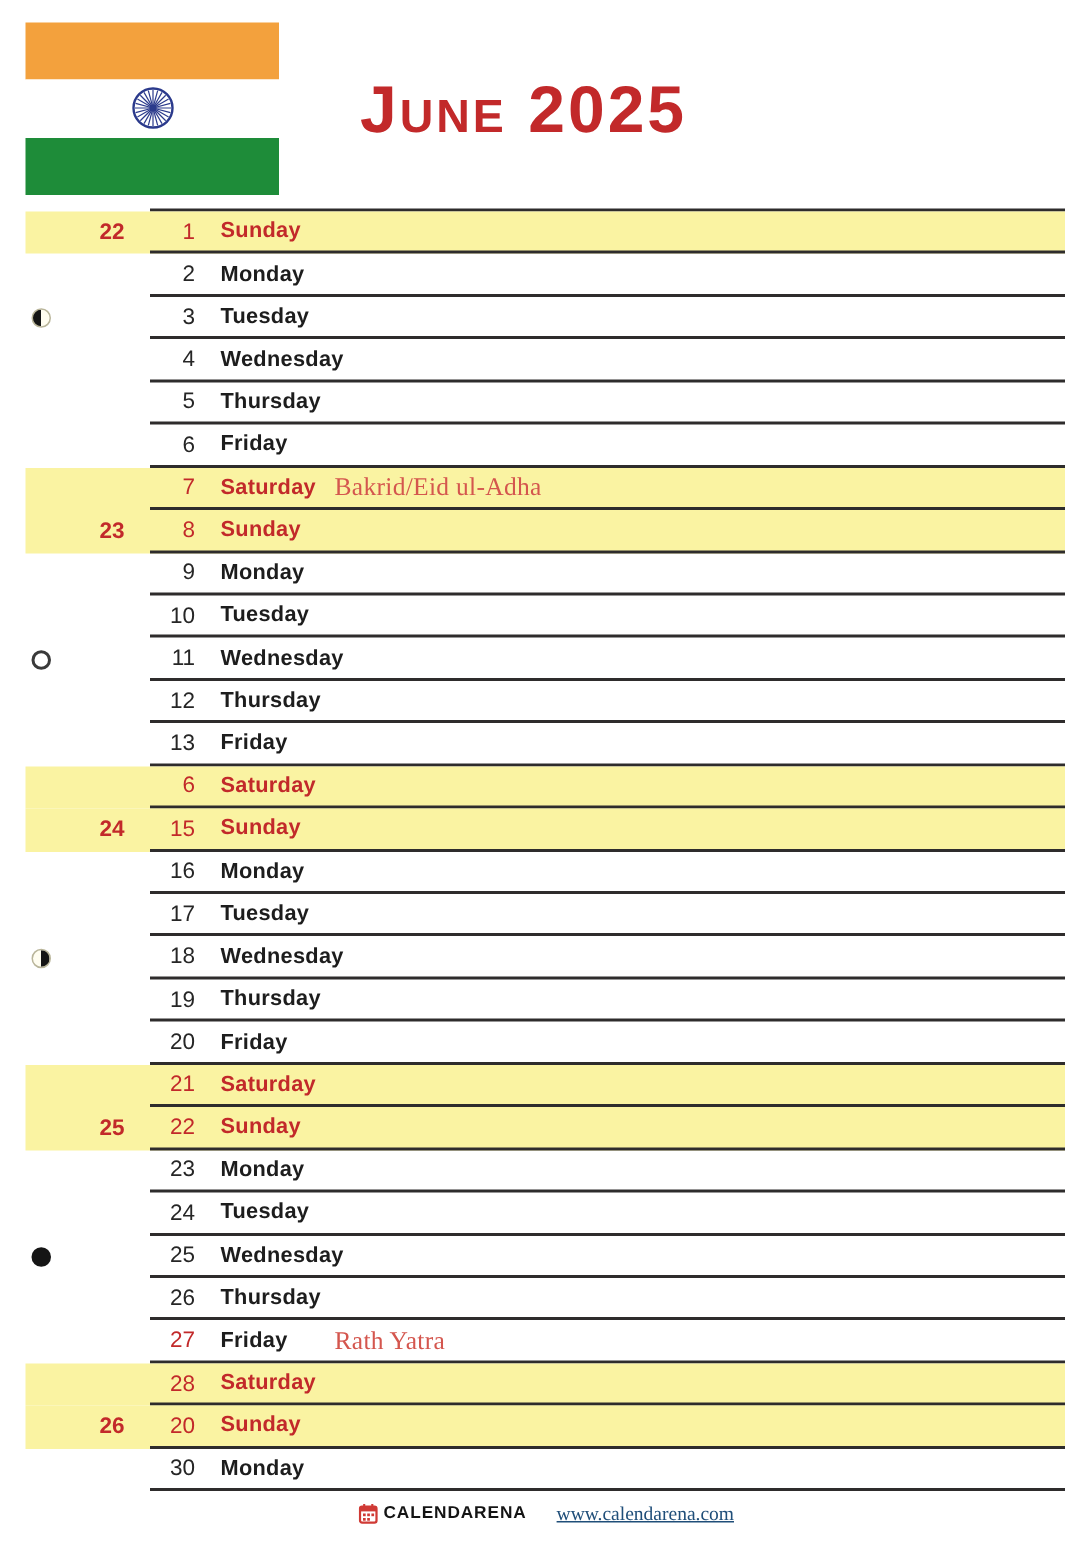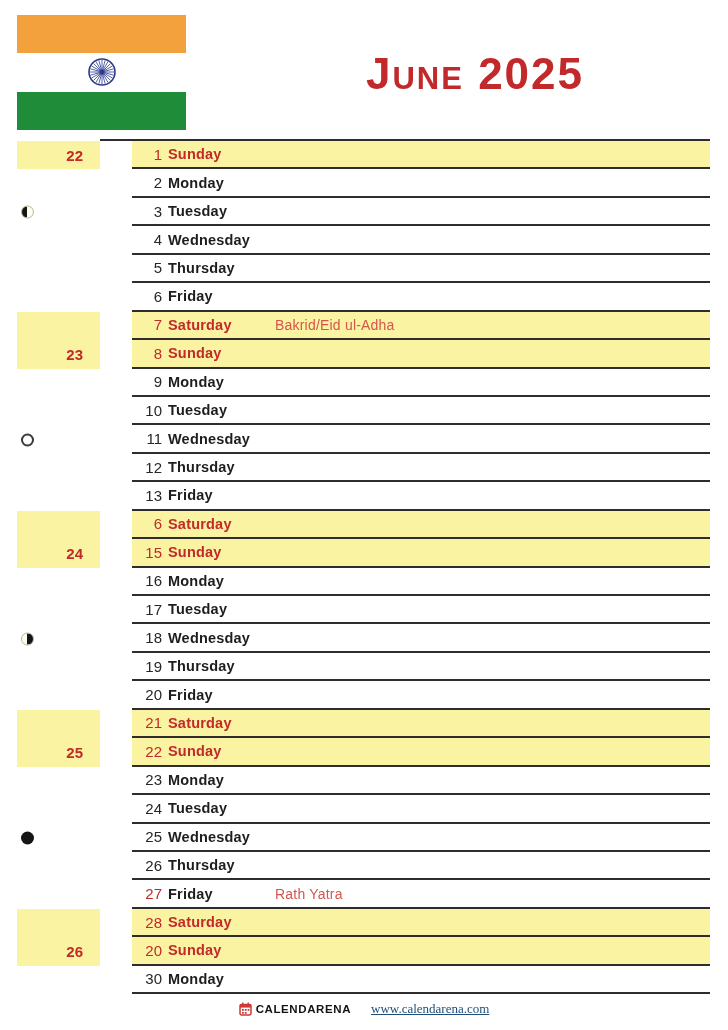--- a/index.html
+++ b/index.html
@@ -12,29 +12,29 @@
   .flag{position:absolute;left:17px;top:15px;width:169px;height:115px;}
   .flag .band{width:100%;height:38.3px;}
   .band-saffron{background:var(--saffron);}
   .band-white{background:#ffffff;position:relative;}
   .band-green{background:var(--green);}
   .chakra{position:absolute;left:50%;top:50%;width:30px;height:30px;transform:translate(-50%,-50%);}
   .chakra circle.ring{fill:none;stroke:var(--chakra);stroke-width:1.6;}
   .chakra circle.hub{fill:var(--chakra);}
   .chakra line{stroke:var(--chakra);stroke-width:0.8;}
   .month-title{
-    position:absolute;left:240px;top:50px;width:470px;text-align:center;
+    position:absolute;left:240px;top:50px;width:470px;text-align:left;
     font-size:44px;line-height:48px;font-weight:bold;font-variant:small-caps;
     letter-spacing:2px;color:var(--accent);
   }
   
   .cal{position:absolute;left:17px;top:139px;width:693px;}
   .cal-topline{position:absolute;left:83px;top:0;right:0;height:2px;background:var(--line);}
   .rows{position:absolute;left:0;top:2px;right:0;}
-  .row{display:flex;height:28.45px;box-sizing:border-box;gap:32px;}
+  .row{display:flex;height:28.45px;box-sizing:border-box;}
   .gutter{width:83px;flex:none;position:relative;}
   .row.weekend .gutter{background:var(--yellow);}
   .main{
     flex:1;position:relative;display:flex;align-items:center;
     border-bottom:2px solid var(--line);box-sizing:border-box;
   }
   .row.weekend .main{background:var(--yellow);}
   .week-number{
     position:absolute;right:17px;top:50%;transform:translateY(-50%);
     font-size:15px;font-weight:bold;color:var(--accent);
@@ -46,27 +46,27 @@
   .moon-first-quarter{background:linear-gradient(90deg,#151515 50%,#fffdf0 50%);border:1px solid #b9b59a;}
   .moon-full{background:#fff;border:2px solid #3a3a3a;}
   .moon-last-quarter{background:linear-gradient(90deg,#fffdf0 50%,#151515 50%);border:1px solid #b9b59a;}
   .moon-new{background:#151515;}
   .dnum{
     width:30px;flex:none;text-align:right;font-size:15px;font-weight:500;
     color:#262626;
   }
   .row.red-num .dnum{color:var(--accent);}
   .dname{
-    margin-left:6px;font-size:14.5px;font-weight:bold;letter-spacing:.2px;
+    margin-left:17px;font-size:14.5px;font-weight:bold;letter-spacing:.2px;
     color:var(--textdark);
   }
   .row.weekend .dname{color:var(--accent);}
   .holiday{
-    position:absolute;left:143px;top:50%;transform:translateY(-50%);
-    font-size:14px;color:var(--holiday);letter-spacing:.2px;
+    position:absolute;left:123px;top:50%;transform:translateY(-50%);
+    font-size:17px;color:var(--holiday);letter-spacing:.2px;font-family:Liberation Serif, serif;
   }
   
   .footer{
     position:absolute;left:0;right:0;top:999px;height:20px;
     display:flex;justify-content:center;align-items:center;gap:20px;
   }
   .brand{display:flex;align-items:center;gap:4px;}
   .brand-name{font-size:11.5px;font-weight:bold;letter-spacing:.6px;color:#141414;}
   .site-link{
     font-family:"Liberation Serif",serif;font-size:13px;color:var(--link);

